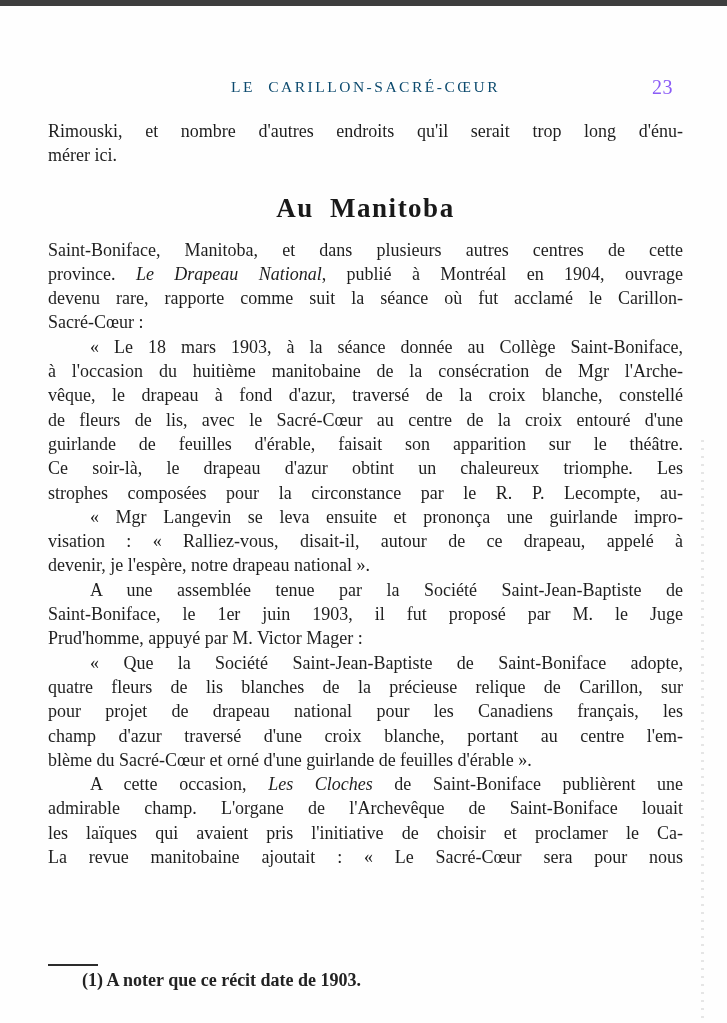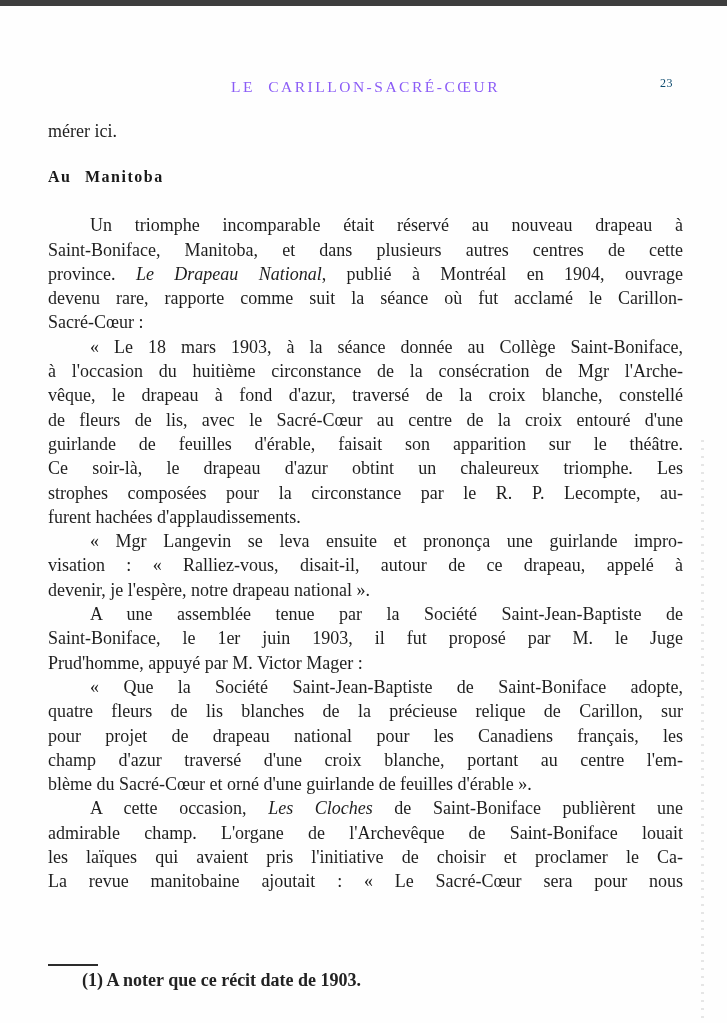--- a/index.html
+++ b/index.html
@@ -40,29 +40,29 @@
     top: 78px;
     left: 48px;
     right: 44px;
     height: 24px;
   }
   .running-head {
     text-align: center;
     font-size: 15.5px;
     letter-spacing: 2.5px;
     word-spacing: 7px;
-    color: #8b5cf6;
+    color: #0c4a6e;
   }
   .page-number {
     position: absolute;
     top: -2px;
     right: 10px;
-    font-size: 12px;
+    font-size: 20px;
     letter-spacing: 0.5px;
-    color: #0c4a6e;
+    color: #8b5cf6;
   }
   .text-block {
     position: absolute;
     top: 119px;
     left: 48px;
     width: 635px;
   }
   .paragraph {
     margin: 0;
     padding: 0;
@@ -79,22 +79,23 @@
   .line.first-indent {
     padding-left: 42px;
   }
   .line.last-line {
     text-align-last: left;
   }
   .section-heading {
     margin-top: 25px;
     margin-bottom: 21px;
     height: 24px;
+    text-align: center;
     font-weight: bold;
-    font-size: 16px;
+    font-size: 27px;
     letter-spacing: 1.5px;
     word-spacing: 8px;
     color: #191919;
   }
   .footnote-rule {
     position: absolute;
     top: 964px;
     left: 48px;
     width: 50px;
     height: 2px;
@@ -117,39 +118,38 @@
 <div class="scan-bar"></div>
 <div class="scan-speckle-right"></div>
 
 <div class="runhead-row">
   <div class="running-head">LE CARILLON-SACRÉ-CŒUR</div>
   <div class="page-number">23</div>
 </div>
 
 <div class="text-block" id="text-block">
     <div class="paragraph">
+      <div class="line">Rimouski, et nombre d'autres endroits qu'il serait trop long d'énu-</div>
       <div class="line last-line">mérer ici.</div>
     </div>
     <div class="section-heading">Au Manitoba</div>
     <div class="paragraph">
-      <div class="line first-indent">Un triomphe incomparable était réservé au nouveau drapeau à</div>
       <div class="line">Saint-Boniface, Manitoba, et dans plusieurs autres centres de cette</div>
       <div class="line">province.  <i>Le Drapeau National</i>, publié à Montréal en 1904, ouvrage</div>
       <div class="line">devenu rare, rapporte comme suit la séance où fut acclamé le Carillon-</div>
       <div class="line last-line">Sacré-Cœur :</div>
     </div>
     <div class="paragraph">
       <div class="line first-indent">« Le 18 mars 1903, à la séance donnée au Collège Saint-Boniface,</div>
-      <div class="line">à l'occasion du huitième circonstance de la consécration de Mgr l'Arche-</div>
+      <div class="line">à l'occasion du huitième manitobaine de la consécration de Mgr l'Arche-</div>
       <div class="line">vêque, le drapeau à fond d'azur, traversé de la croix blanche, constellé</div>
       <div class="line">de fleurs de lis, avec le Sacré-Cœur au centre de la croix entouré d'une</div>
       <div class="line">guirlande de feuilles d'érable, faisait son apparition sur le théâtre.</div>
       <div class="line">Ce soir-là, le drapeau d'azur obtint un chaleureux triomphe.  Les</div>
       <div class="line">strophes composées pour la circonstance par le R. P. Lecompte, au-</div>
-      <div class="line last-line">furent hachées d'applaudissements.</div>
     </div>
     <div class="paragraph">
       <div class="line first-indent">« Mgr Langevin se leva ensuite et prononça une guirlande impro-</div>
       <div class="line">visation :  « Ralliez-vous, disait-il, autour de ce drapeau, appelé à</div>
       <div class="line last-line">devenir, je l'espère, notre drapeau national ».</div>
     </div>
     <div class="paragraph">
       <div class="line first-indent">A une assemblée tenue par la Société Saint-Jean-Baptiste de</div>
       <div class="line">Saint-Boniface, le 1er juin 1903, il fut proposé par M. le Juge</div>
       <div class="line last-line">Prud'homme, appuyé par M. Victor Mager :</div>

